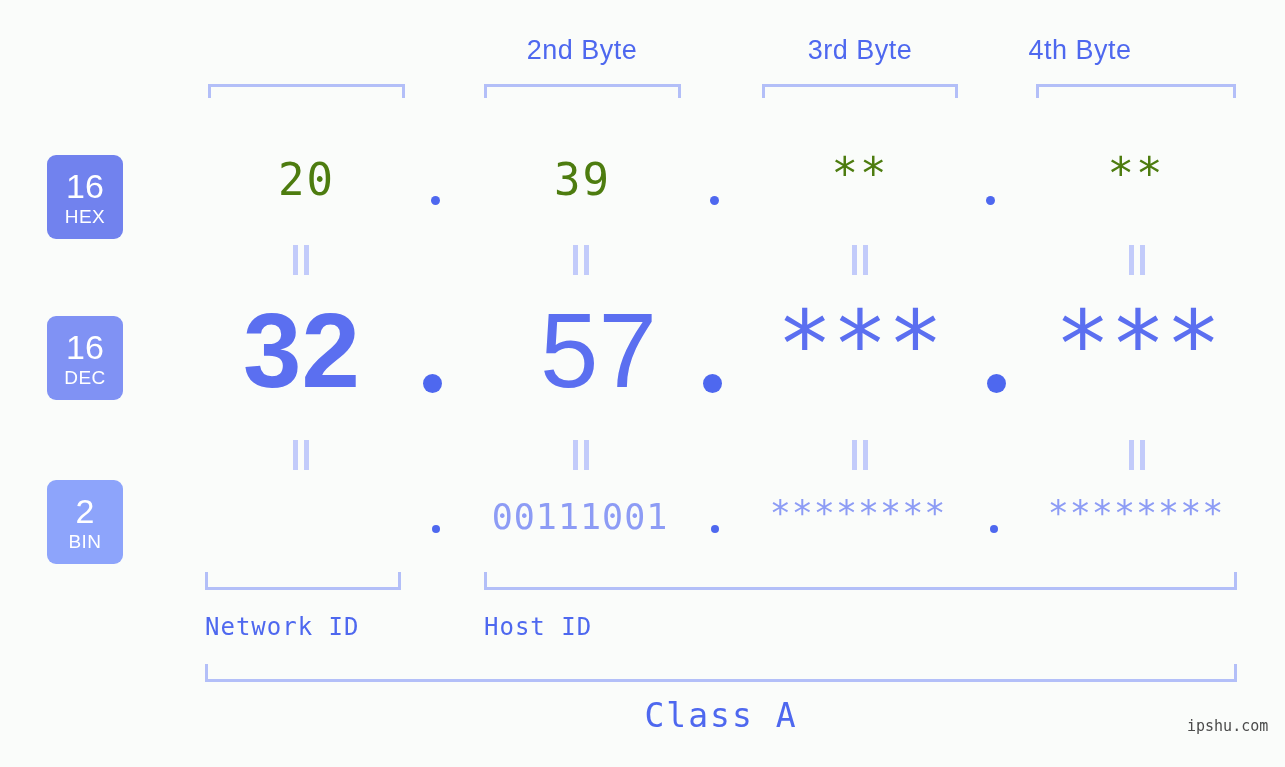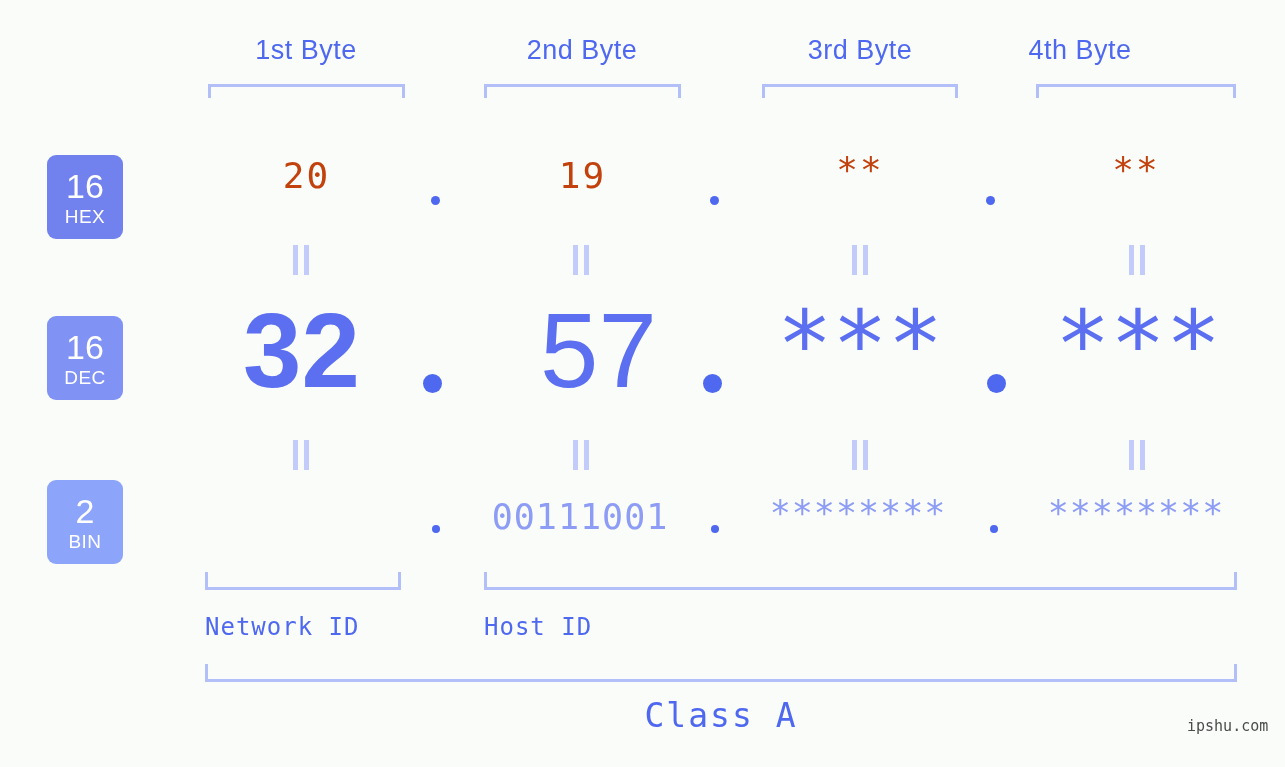--- a/index.html
+++ b/index.html
@@ -46,22 +46,22 @@
   .badge .lbl{font-size:19px;font-weight:400;margin-top:4px;letter-spacing:.5px;}
 
   
   .cell{
     position:absolute;
     text-align:center;
     white-space:nowrap;
     line-height:1;
   }
   .hex-val{
-    color:#c2410c;
-    font-size:36px;
+    color:#4d7c0f;
+    font-size:44px;
     font-family:"DejaVu Sans Mono", monospace;
     letter-spacing:2px;
   }
   .dec-val{
     color:#5b6ff0;
     font-size:105px;
     font-family:"Liberation Sans", sans-serif;
     font-weight:400;
   }
   .dec-val.masked{
@@ -136,21 +136,20 @@
     font-size:15px;
     font-family:"DejaVu Sans Mono", monospace;
     white-space:nowrap;
   }
 </style>
 </head>
 <body>
 
 <div class="stage">
 
-  <div class="byte-head" style="left:208px;top:35px;width:196px;">1st Byte</div>
   <div class="head-bracket" style="left:208px;top:84px;width:197px;"></div>
 
   <div class="byte-head" style="left:484px;top:35px;width:196px;">2nd Byte</div>
   <div class="head-bracket" style="left:484px;top:84px;width:197px;"></div>
 
   <div class="byte-head" style="left:762px;top:35px;width:196px;">3rd Byte</div>
   <div class="head-bracket" style="left:762px;top:84px;width:196px;"></div>
 
   <div class="byte-head" style="left:980px;top:35px;width:200px;">4th Byte</div>
   <div class="head-bracket" style="left:1036px;top:84px;width:200px;"></div>
@@ -166,21 +165,21 @@
   </div>
 
   <div class="badge" style="left:47px;top:480px;height:84px;background:#8da4fb;">
     <span class="num">2</span>
     <span class="lbl">BIN</span>
   </div>
 
   <div class="cell hex-val" style="left:208px;top:158px;width:197px;">20</div>
   <div class="dot hex" style="left:431px;top:196px;"></div>
 
-  <div class="cell hex-val" style="left:484px;top:158px;width:197px;">19</div>
+  <div class="cell hex-val" style="left:484px;top:158px;width:197px;">39</div>
   <div class="dot hex" style="left:710px;top:196px;"></div>
 
   <div class="cell hex-val" style="left:762px;top:152px;width:196px;">**</div>
   <div class="dot hex" style="left:986px;top:196px;"></div>
 
   <div class="cell hex-val" style="left:1036px;top:152px;width:200px;">**</div>
 
   <div class="eq" style="left:292px;top:245px;">
       <i></i>
       <i></i>

